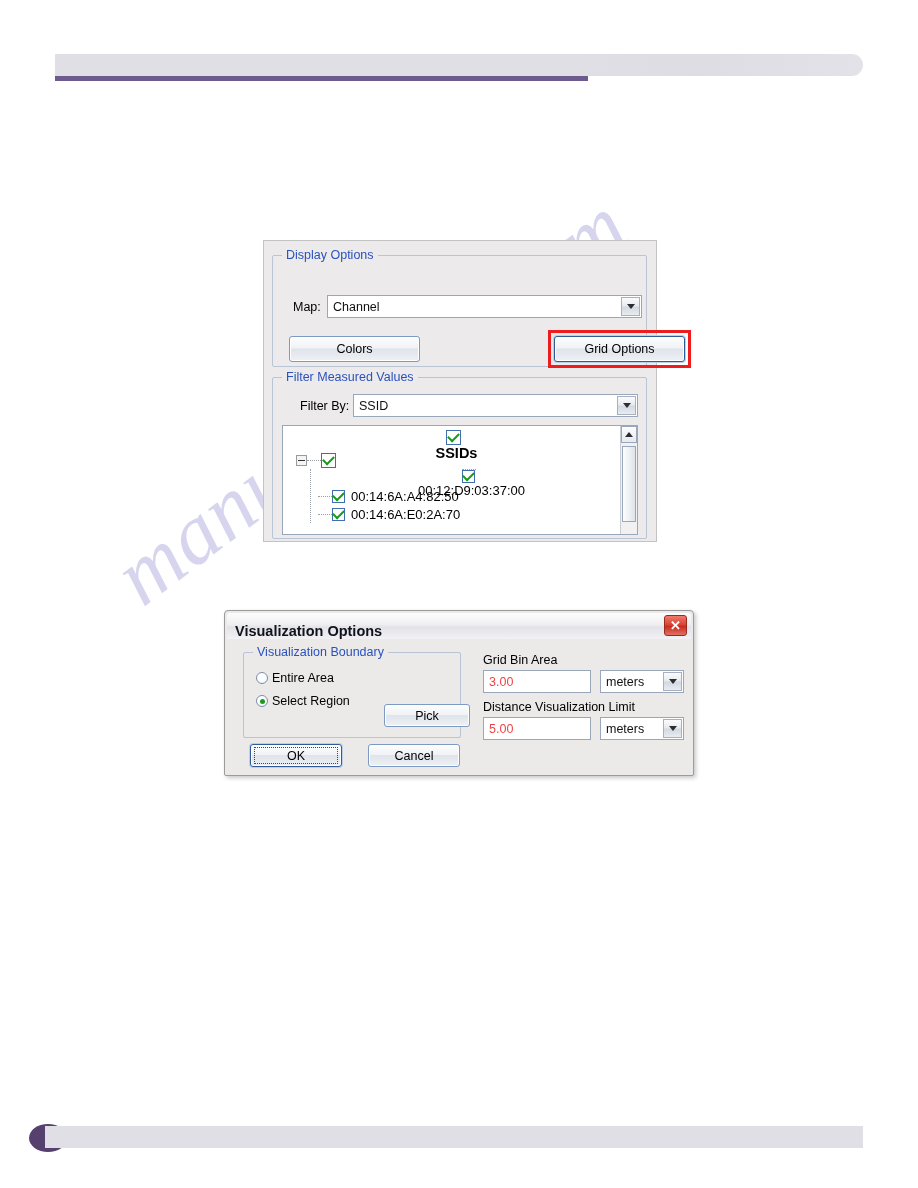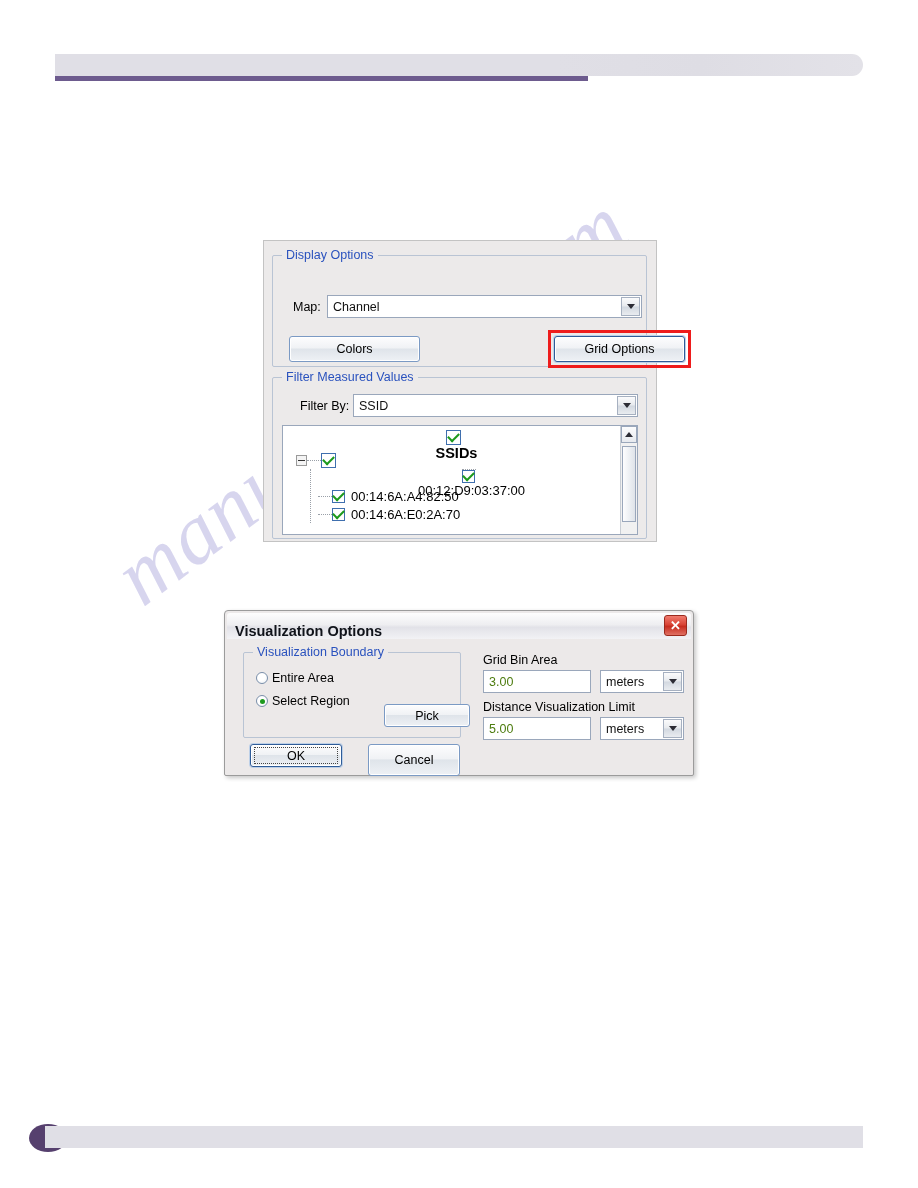--- a/index.html
+++ b/index.html
@@ -152,21 +152,21 @@
   }
   .textbox {
     position: absolute;
     background: #ffffff;
     border: 1px solid #9aa7bb;
     box-sizing: border-box;
     display: flex;
     align-items: center;
     padding-left: 5px;
     font-size: 12.5px;
-    color: #4d7c0f;
+    color: #ef4444;
   }
 
   
   #display-options-panel { left: 263px; top: 240px; width: 392px; height: 300px; }
   #gb-display { left: 8px; top: 14px; width: 373px; height: 110px; }
   #gb-filter  { left: 8px; top: 136px; width: 373px; height: 160px; }
 
   #map-label    { left: 20px; top: 44px; }
   #map-combo    { left: 54px; top: 39px; width: 315px; height: 23px; }
   #btn-colors   { left: 16px; top: 80px; width: 131px; height: 26px; }
@@ -351,21 +351,21 @@
   #btn-pick { left: 140px; top: 51px; width: 86px; height: 23px; }
 
   #lbl-grid-bin   { left: 256px; top: 13px; }
   #tb-grid-bin    { left: 256px; top: 30px; width: 108px; height: 23px; }
   #combo-grid-unit{ left: 373px; top: 30px; width: 84px; height: 23px; }
   #lbl-dist-limit { left: 256px; top: 60px; }
   #tb-dist-limit  { left: 256px; top: 77px; width: 108px; height: 23px; }
   #combo-dist-unit{ left: 373px; top: 77px; width: 84px; height: 23px; }
 
   #btn-ok     { left: 23px; top: 104px; width: 92px; height: 23px; }
-  #btn-cancel { left: 141px; top: 104px; width: 92px; height: 32px; text-align: right; }
+  #btn-cancel { left: 141px; top: 104px; width: 92px; height: 23px; text-align: right; }
 </style>
 </head>
 <body>
 
 <div id="page-header-band"></div>
 <div id="page-header-rule"></div>
 <div id="page-footer-dot"></div>
 <div id="page-footer-band"></div>
 
 <div id="watermark">manualshive.com</div>

